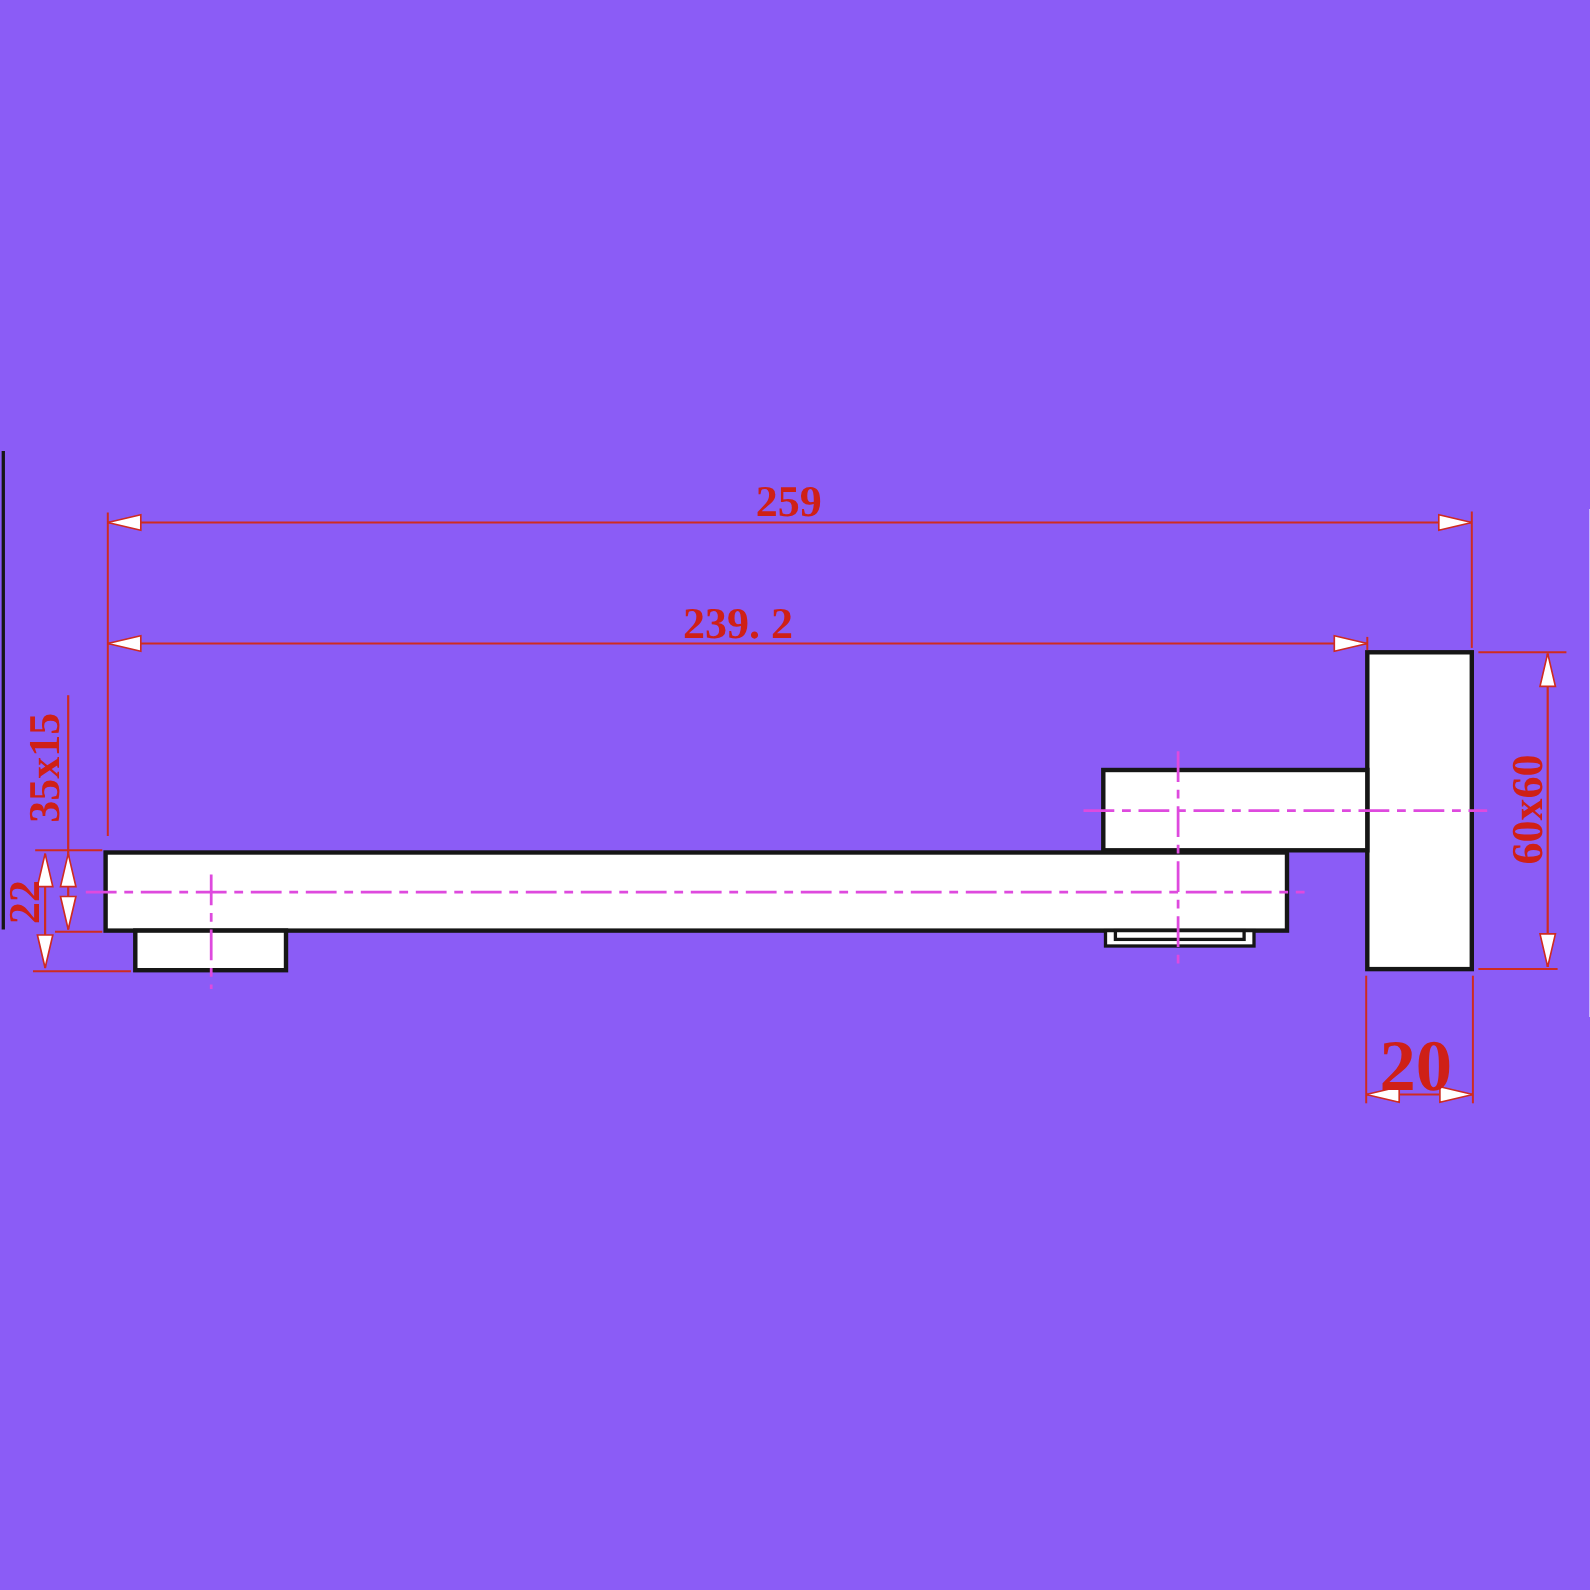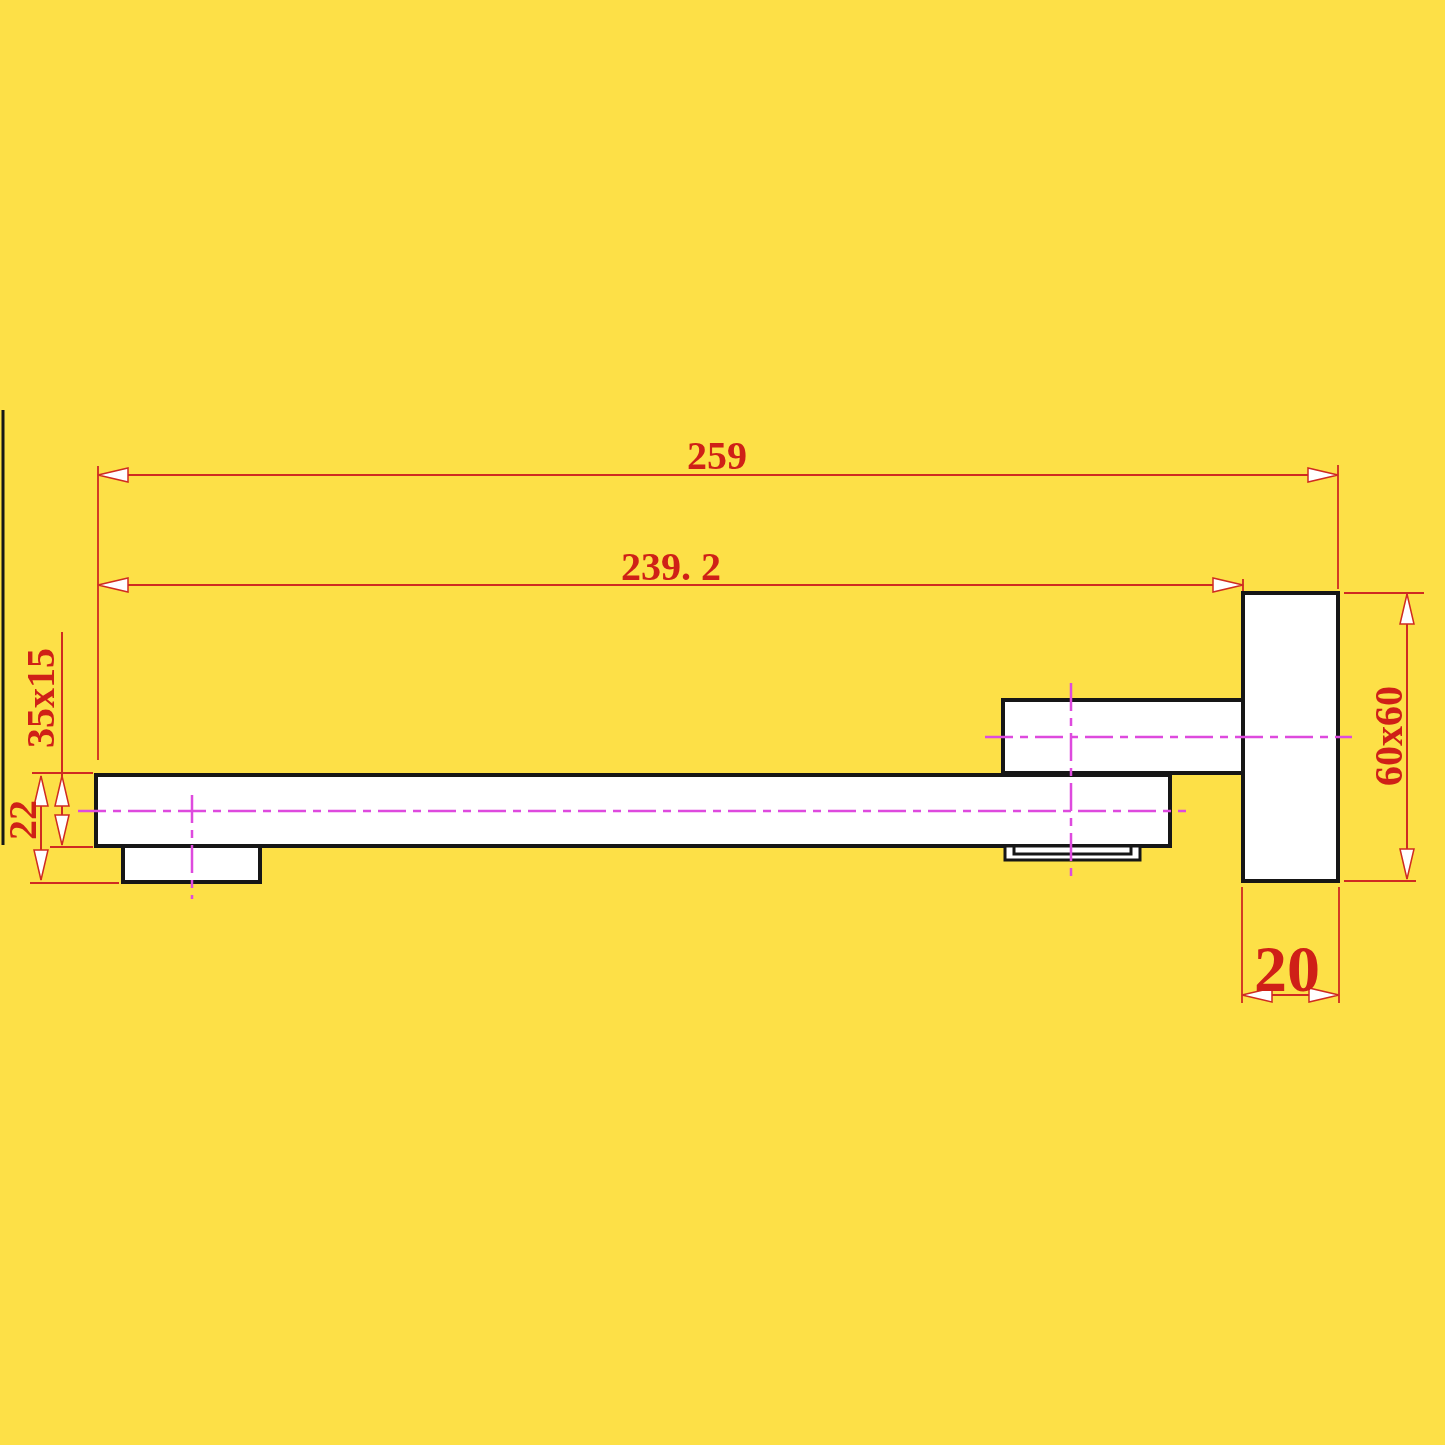--- a/index.html
+++ b/index.html
@@ -7,21 +7,21 @@
     padding: 0;
     background: #ffffff;
     width: 1445px;
     height: 1445px;
     font-family: "Liberation Serif", serif;
   }
   .stage {
     position: relative;
     width: 1445px;
     height: 1445px;
-    background: #fde047;
+    background: #8b5cf6;
     overflow: hidden;
   }
   svg { display: block; }
 
   
   .outline {
     fill: #ffffff;
     stroke: #161616;
     stroke-width: 4;
     stroke-linejoin: miter;

